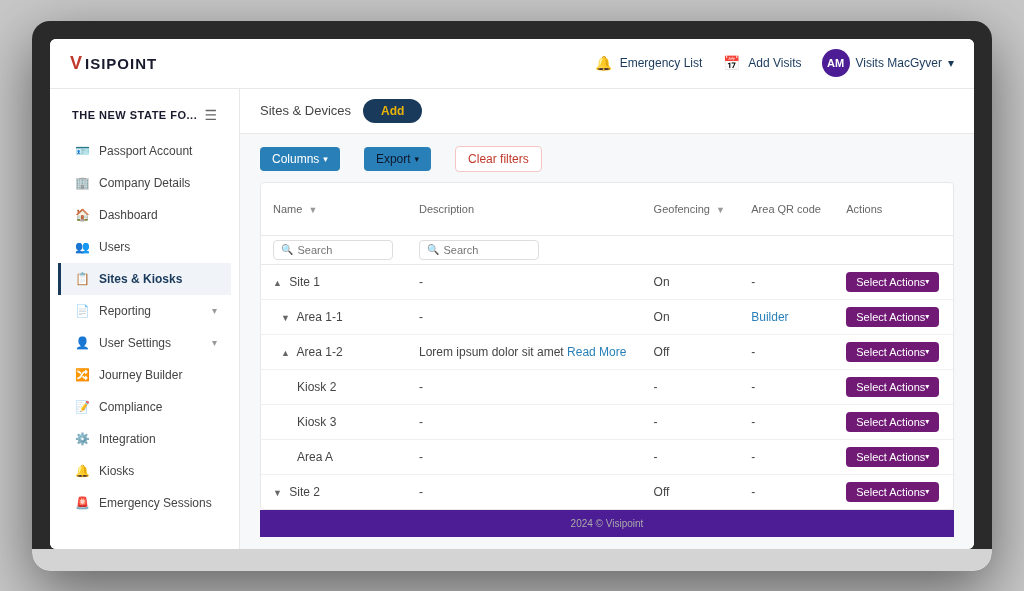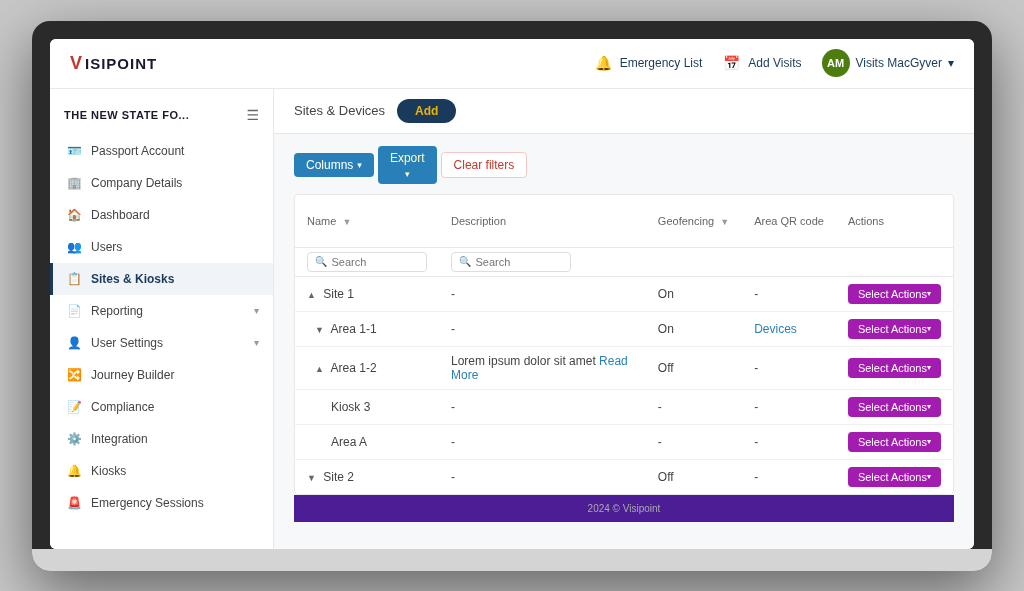--- a/index.html
+++ b/index.html
@@ -83,43 +83,43 @@
       gap: 6px;
       cursor: pointer;
       font-size: 12px;
       color: #1a3a5c;
       font-weight: 500;
     }
     .avatar {
       width: 28px;
       height: 28px;
       border-radius: 50%;
-      background: #4d7c0f;
+      background: #4c1d95;
       overflow: hidden;
       display: flex;
       align-items: center;
       justify-content: center;
       color: #fff;
       font-size: 11px;
       font-weight: 600;
     }
     
     .main-layout {
       display: flex;
       flex: 1;
       overflow: hidden;
     }
     
     .sidebar {
-      width: 224px;
+      width: 190px;
       background: #fff;
       border-right: 1px solid #e8e8e8;
       flex-shrink: 0;
       overflow-y: auto;
-      padding: 10px 0;
+      padding: 10px 8px;
     }
     .sidebar-header {
       display: flex;
       align-items: center;
       justify-content: space-between;
       padding: 8px 14px 12px 14px;
     }
     .sidebar-title {
       font-size: 11px;
       font-weight: 700;
@@ -192,42 +192,41 @@
       font-weight: 600;
       cursor: pointer;
     }
     .content-body {
       padding: 12px 20px;
     }
     
     .toolbar {
       display: flex;
       align-items: center;
-      gap: 4px;
+      gap: 24px;
       margin-bottom: 10px;
     }
     .toolbar-btn {
       display: flex;
       align-items: center;
       gap: 4px;
       padding: 5px 12px;
       border-radius: 4px;
       font-size: 12px;
       font-weight: 500;
       cursor: pointer;
       border: none;
     }
     .toolbar-btn.columns-btn {
       background: #2980b9;
       color: #fff;
     }
     .toolbar-btn.export-btn {
       background: #2980b9;
-      color: #fef9c3;
-      flex-direction: column;
+      color: #0f172a;
     }
     .toolbar-btn.clear-btn {
       background: #fff;
       color: #c0392b;
       border: 1px solid #f5c6c6;
     }
     .btn-chevron { font-size: 9px; }
     
     .table-container {
       background: #fff;
@@ -291,21 +290,21 @@
     .search-icon-small { font-size: 10px; color: #999; }
     
     .indent-1 { padding-left: 20px; }
     .indent-2 { padding-left: 36px; }
     .row-toggle {
       font-size: 9px;
       margin-right: 4px;
       color: #666;
     }
     .select-actions-btn {
-      background: #a21caf;
+      background: #701a75;
       color: #fff;
       border: none;
       border-radius: 4px;
       padding: 4px 10px;
       font-size: 11px;
       cursor: pointer;
       display: flex;
       align-items: center;
       white-space: nowrap;
     }
@@ -487,21 +486,21 @@
                 </tr>
 
                 <tr class="table-row">
                   <td class="indent-1">
                     <span class="row-toggle">▼</span>
                     Area 1-1
                   </td>
                   <td>-</td>
                   <td>On</td>
                   <td>
-                    <a class="download-link">Devices</a>
+                    <a class="download-link">Builder</a>
                   </td>
                   <td>
                     <button class="select-actions-btn">
                       <span>Select Actions</span>
                       <span class="btn-chevron">▾</span>
                     </button>
                   </td>
                 </tr>
 
                 <tr class="table-row">
@@ -516,20 +515,34 @@
                   <td>-</td>
                   <td>
                     <button class="select-actions-btn">
                       <span>Select Actions</span>
                       <span class="btn-chevron">▾</span>
                     </button>
                   </td>
                 </tr>
 
 
+                <tr class="table-row">
+                  <td class="indent-2">
+                    Kiosk 2
+                  </td>
+                  <td>-</td>
+                  <td>-</td>
+                  <td>-</td>
+                  <td>
+                    <button class="select-actions-btn">
+                      <span>Select Actions</span>
+                      <span class="btn-chevron">▾</span>
+                    </button>
+                  </td>
+                </tr>
 
                 <tr class="table-row">
                   <td class="indent-2">
                     Kiosk 3
                   </td>
                   <td>-</td>
                   <td>-</td>
                   <td>-</td>
                   <td>
                     <button class="select-actions-btn">

